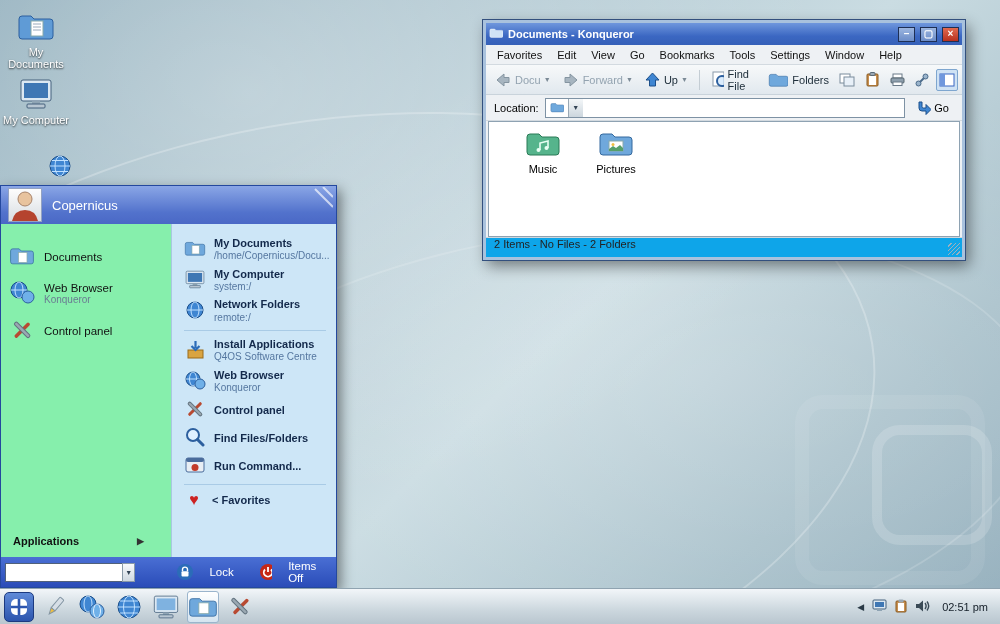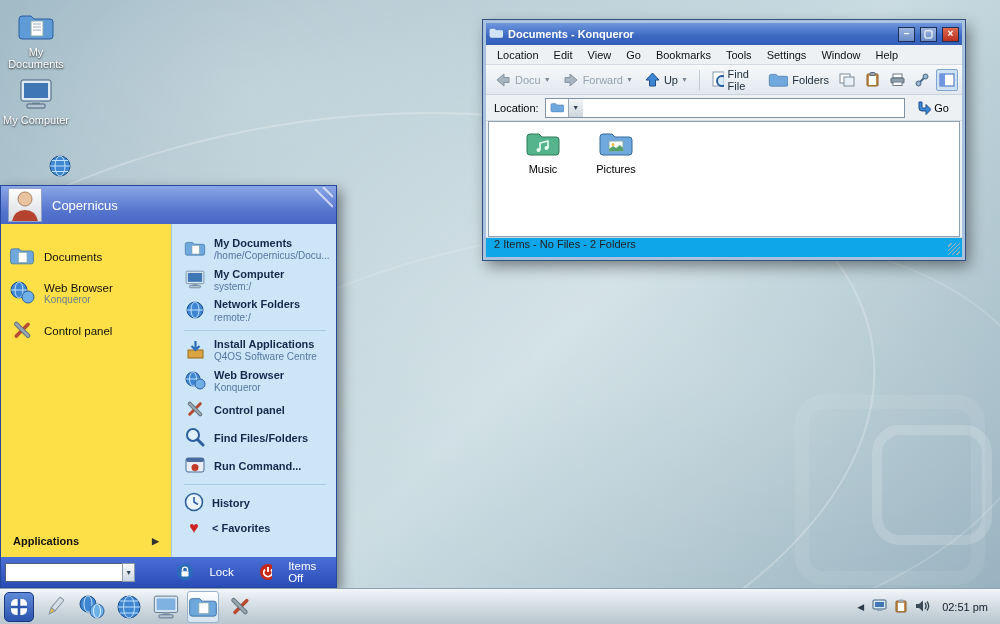--- a/index.html
+++ b/index.html
@@ -47,32 +47,32 @@
 .k-file .fname{color:#000}
 .k-status{height:20px;display:flex;align-items:flex-start;padding:0 8px;background:#0ea5e9;border-top:1px solid #d0d7dd;position:relative;flex:0 0 auto;color:#222}
 .k-grip{position:absolute;right:2px;bottom:2px;width:12px;height:12px;background:repeating-linear-gradient(135deg,transparent,transparent 2px,#9fb0bd 2px,#9fb0bd 3px)}
 
 .start-menu{position:absolute;left:0;top:185px;width:337px;height:403px;border:1px solid #24489e;box-shadow:4px 5px 12px rgba(0,0,0,.45);display:flex;flex-direction:column;background:#fff;z-index:20}
 .sm-header{height:38px;background:linear-gradient(180deg,#8aa6e6,#5272cc 70%,#4a68c6);display:flex;align-items:center;gap:10px;padding:0 7px;position:relative;flex:0 0 auto}
 .sm-avatar{width:34px;height:34px;background:linear-gradient(#fdfdfd,#d8dde2);border:1px solid #93a2c2;display:flex;align-items:flex-end;justify-content:center;overflow:hidden}
 .sm-user{color:#fff;font-weight:normal;font-size:13px}
 .sm-deco{position:absolute;right:3px;top:1px}
 .sm-body{flex:1;display:flex;min-height:0}
-.sm-left{width:170px;background:#fde047;position:relative;padding-top:16px}
+.sm-left{width:170px;background:#86efac;position:relative;padding-top:16px}
 .sm-right{flex:1;background:#cde6f7;border-left:1px solid #a8c8e0;padding-top:10px;overflow:hidden}
 .sm-item{display:flex;align-items:center;gap:9px;padding:6px 8px;cursor:pointer}
 .sm-item .txt{display:flex;flex-direction:column}
 .sm-item .lbl{font-size:11.5px;color:#111}
 .sm-item .sub{font-size:10px;color:#6a7c92}
 .sm-r-item{display:flex;align-items:center;gap:8px;padding:3px 4px 3px 12px;cursor:pointer}
 .sm-r-item .txt{display:flex;flex-direction:column;min-width:0}
 .sm-r-item .lbl{font-weight:bold;color:#13294b;font-size:11px;line-height:1.2;white-space:nowrap}
 .sm-r-item .sub{font-size:10px;color:#5577a0;line-height:1.15;white-space:nowrap;overflow:hidden;max-width:135px}
 .sm-sep{height:1px;background:#a9cbe6;margin:4px 10px 4px 12px}
-.sm-apps{position:absolute;bottom:6px;left:0;right:0;padding:8px 12px 4px;display:flex;align-items:center;font-weight:bold;color:#111;cursor:pointer}
+.sm-apps{position:absolute;bottom:6px;left:0;right:15px;padding:8px 12px 4px;display:flex;align-items:center;font-weight:bold;color:#111;cursor:pointer}
 .sm-apps .arrow{margin-left:auto;font-size:9px;color:#333}
 .sm-footer{height:30px;background:linear-gradient(180deg,#4a6fd4,#2a4cb8);display:flex;align-items:center;padding:0 4px;flex:0 0 auto}
 .sm-search{width:118px;height:19px;border:1px solid #51617a;font-size:11px;padding:0 3px;font-family:"Liberation Sans",sans-serif}
 .sm-search-drop{width:16px;height:19px;background:linear-gradient(#f8fafc,#cfd8e0);border:1px solid #8a9aa8;margin-left:-1px;display:flex;align-items:center;justify-content:center;font-size:7px;color:#345;cursor:pointer}
 .sm-btn{display:flex;align-items:center;gap:16px;color:#fff;font-size:11.5px;padding:2px 8px;cursor:pointer}
 #sm-lock{margin-left:34px}
 #sm-turnoff{margin-left:10px}
 
 .taskbar{position:absolute;left:0;right:0;bottom:0;height:36px;background:linear-gradient(#f2f6f9,#ccd7de 60%,#b9c6cf);border-top:1px solid #8fa3b0;display:flex;align-items:center;gap:5px;padding:0 4px;z-index:30}
 .tb-start{width:30px;height:30px;border-radius:5px;background:linear-gradient(#5f8ad8,#2c55ae);border:1px solid #1c3a80;display:flex;align-items:center;justify-content:center;cursor:pointer}
@@ -120,21 +120,21 @@
     <div class="k-title">
       <span><svg width="14" height="12" viewBox="0 0 32 24">
             <path d="M2 6 q0-3 3-3 h8 l3 3 h13 q3 0 3 3 v10 q0 3-3 3 H5 q-3 0-3-3 z" fill="#cfe2f6" stroke="#fff"></path>
           </svg></span>
       <span class="k-title-text">Documents - Konqueror</span>
       <span class="tbtn btn-min">–</span>
       <span class="tbtn btn-max">▢</span>
       <span class="tbtn btn-close">×</span>
     </div>
     <div class="k-menubar">
-      <span class="k-menu-item">Location</span>
+      <span class="k-menu-item">Favorites</span>
       <span class="k-menu-item">Edit</span>
       <span class="k-menu-item">View</span>
       <span class="k-menu-item">Go</span>
       <span class="k-menu-item">Bookmarks</span>
       <span class="k-menu-item">Tools</span>
       <span class="k-menu-item">Settings</span>
       <span class="k-menu-item">Window</span>
       <span class="k-menu-item">Help</span>
     </div>
     <div class="k-toolbar">
@@ -381,29 +381,20 @@
                 <rect x="2" y="3" width="18" height="14" rx="2" fill="#e8eef4" stroke="#4a6c9c"></rect>
                 <rect x="2" y="3" width="18" height="4" rx="2" fill="#4a6c9c"></rect>
                 <circle cx="11" cy="12.5" r="3.5" fill="#c23b2a"></circle>
               </svg></span>
           <span class="txt">
               <span class="lbl">Run Command...</span>
             </span>
         </div>
         <div class="sm-sep"></div>
         <div class="sm-r-item">
-          <span><svg width="20" height="20">
-                <circle cx="10" cy="10" r="8.5" fill="#eaf4ff" stroke="#2c5f9e" stroke-width="1.6"></circle>
-                <path d="M10 5 v5 l4 2.5" stroke="#2c5f9e" stroke-width="1.6" fill="none"></path>
-              </svg></span>
-          <span class="txt">
-              <span class="lbl">History</span>
-            </span>
-        </div>
-        <div class="sm-r-item">
           <span style="color:#cc2222;font-size:16px;line-height:1;width:20px;text-align:center">♥</span>
           <span class="txt">
               <span class="lbl">&lt; Favorites</span>
             </span>
         </div>
       </div>
     </div>
     <div class="sm-footer">
       <input class="sm-search" value="" style="">
       <span class="sm-search-drop">▼</span>

